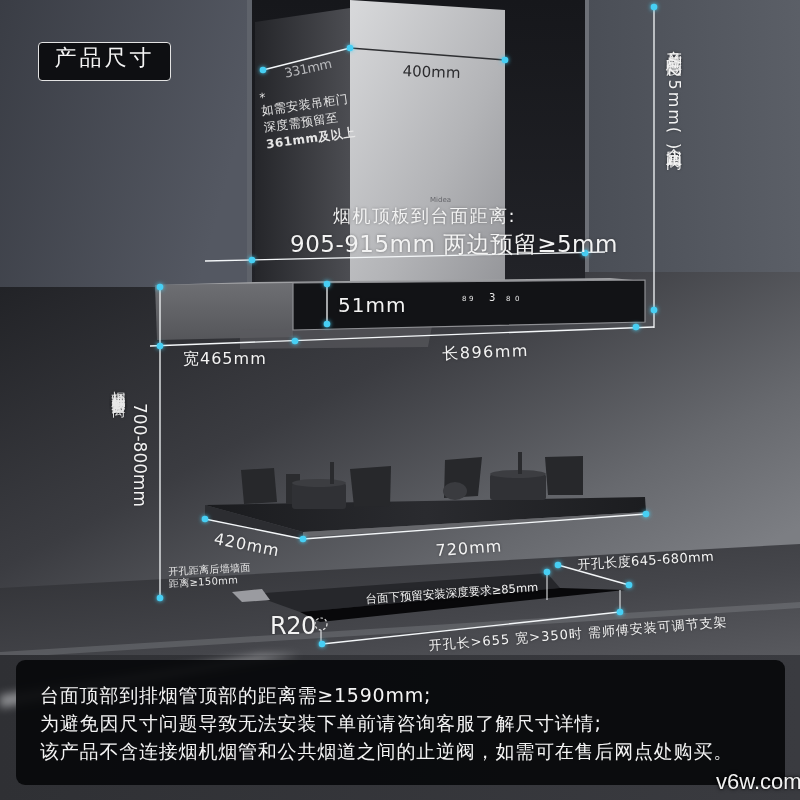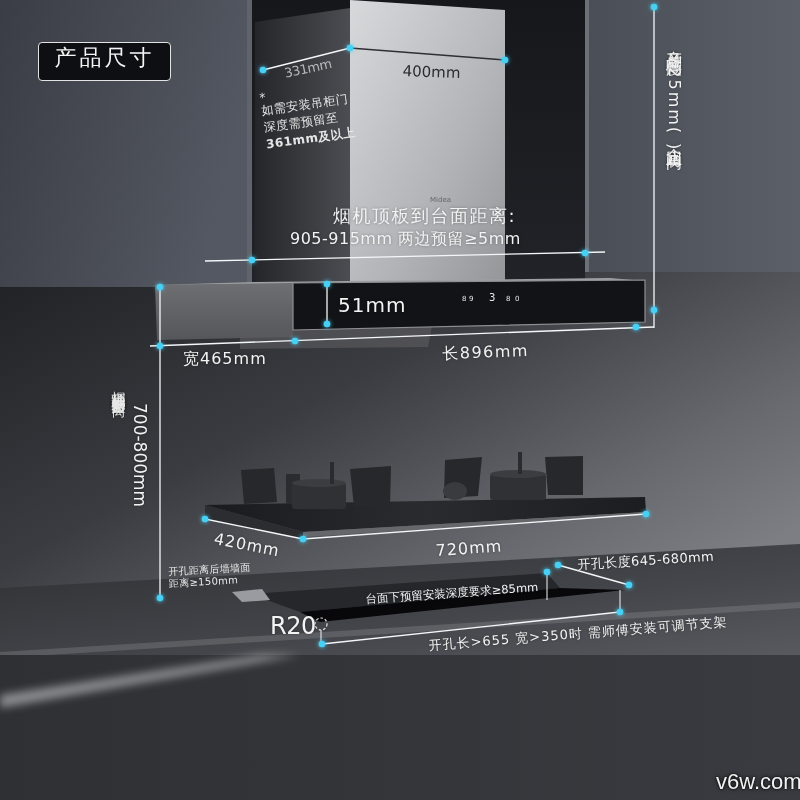--- a/index.html
+++ b/index.html
@@ -206,36 +206,41 @@
     <div class="star">*</div>
     <div>如需安装吊柜门</div>
     <div>深度需预留至</div>
     <div class="bold">361mm及以上</div>
   </div>
   <div class="abs rot" style="left:403px;top:62px;font-size:15px;color:#2b2b2e;transform:rotate(2deg);">400mm</div>
 
   <div class="abs vert dim" style="left:663px;top:38px;font-size:16px;letter-spacing:2px;">产品总高度 725mm(含止回阀)</div>
 
   <div class="abs dim" style="left:333px;top:204px;font-size:18px;letter-spacing:1.5px;">烟机顶板到台面距离:</div>
-  <div class="abs dim" style="left:290px;top:229px;font-size:16px;letter-spacing:0.5px;">905-915mm 两边预留≥5mm</div>
+  <div class="abs dim" style="left:290px;top:229px;font-size:23px;letter-spacing:0.5px;">905-915mm 两边预留≥5mm</div>
 
   <div class="abs dim" style="left:338px;top:293px;font-size:20px;letter-spacing:1px;">51mm</div>
   <div class="abs dim" style="left:183px;top:349px;font-size:16px;letter-spacing:1px;">宽465mm</div>
   <div class="abs rot dim" style="left:442px;top:344px;font-size:16px;letter-spacing:1.5px;transform:rotate(-2deg);">长896mm</div>
 
   <div class="abs vert dim" style="left:110px;top:380px;font-size:14px;letter-spacing:1.5px;color:#e8e8e8;">烟机顶板到台面距离</div>
   <div class="abs vert dim" style="left:130px;top:403px;font-size:17px;">700-800mm</div>
 
   <div class="abs rot dim" style="left:216px;top:529px;font-size:16px;letter-spacing:1px;transform:rotate(11deg);">420mm</div>
   <div class="abs rot dim" style="left:435px;top:541px;font-size:16px;letter-spacing:1px;transform:rotate(-4deg);">720mm</div>
 
   <div class="abs rot" style="left:168px;top:566px;font-size:10px;letter-spacing:0.3px;line-height:12px;color:#e8e8e8;transform:rotate(-3deg);">
     <div>开孔距离后墙墙面</div>
     <div>距离≥150mm</div>
   </div>
   <div class="abs rot dim" style="left:365px;top:592px;font-size:11.5px;transform:rotate(-4deg);">台面下预留安装深度要求≥85mm</div>
   <div class="abs rot dim" style="left:577px;top:556px;font-size:13px;letter-spacing:0.4px;transform:rotate(-3.5deg);">开孔长度645-680mm</div>
   <div class="abs dim" style="left:270px;top:612px;font-size:24px;letter-spacing:-0.5px;">R20</div>
   <div class="abs rot dim" style="left:428px;top:637px;font-size:13px;letter-spacing:1px;transform:rotate(-4.6deg);">开孔长&gt;655 宽&gt;350时 需师傅安装可调节支架</div>
 
+  <div class="abs note-box">
+    <div class="note-line" style="top:23px;">台面顶部到排烟管顶部的距离需≥1590mm;</div>
+    <div class="note-line" style="top:51px;">为避免因尺寸问题导致无法安装下单前请咨询客服了解尺寸详情;</div>
+    <div class="note-line" style="top:79px;">该产品不含连接烟机烟管和公共烟道之间的止逆阀，如需可在售后网点处购买。</div>
+  </div>
 
   <div class="abs watermark">v6w.com</div>
 </div>
 
 </body></html>

